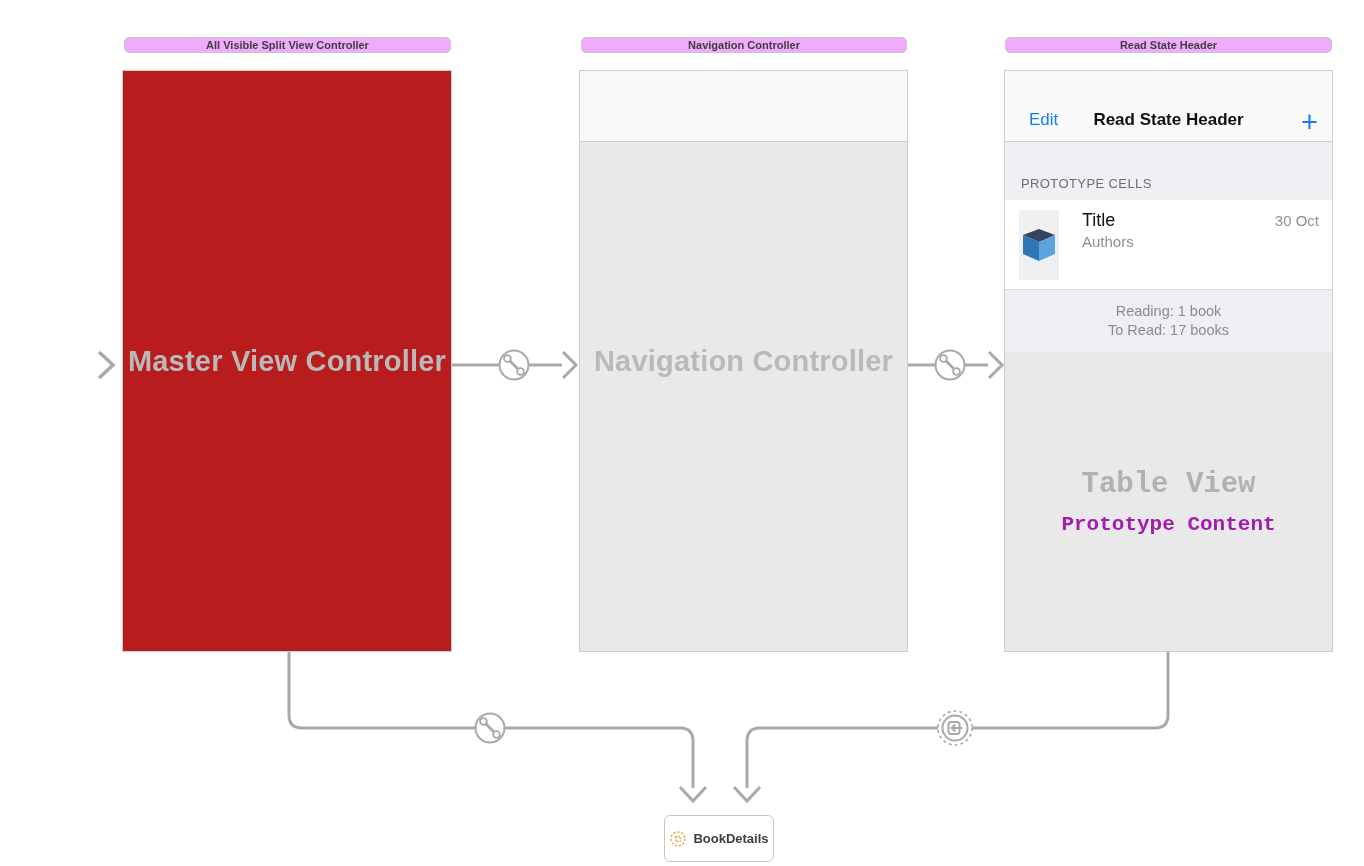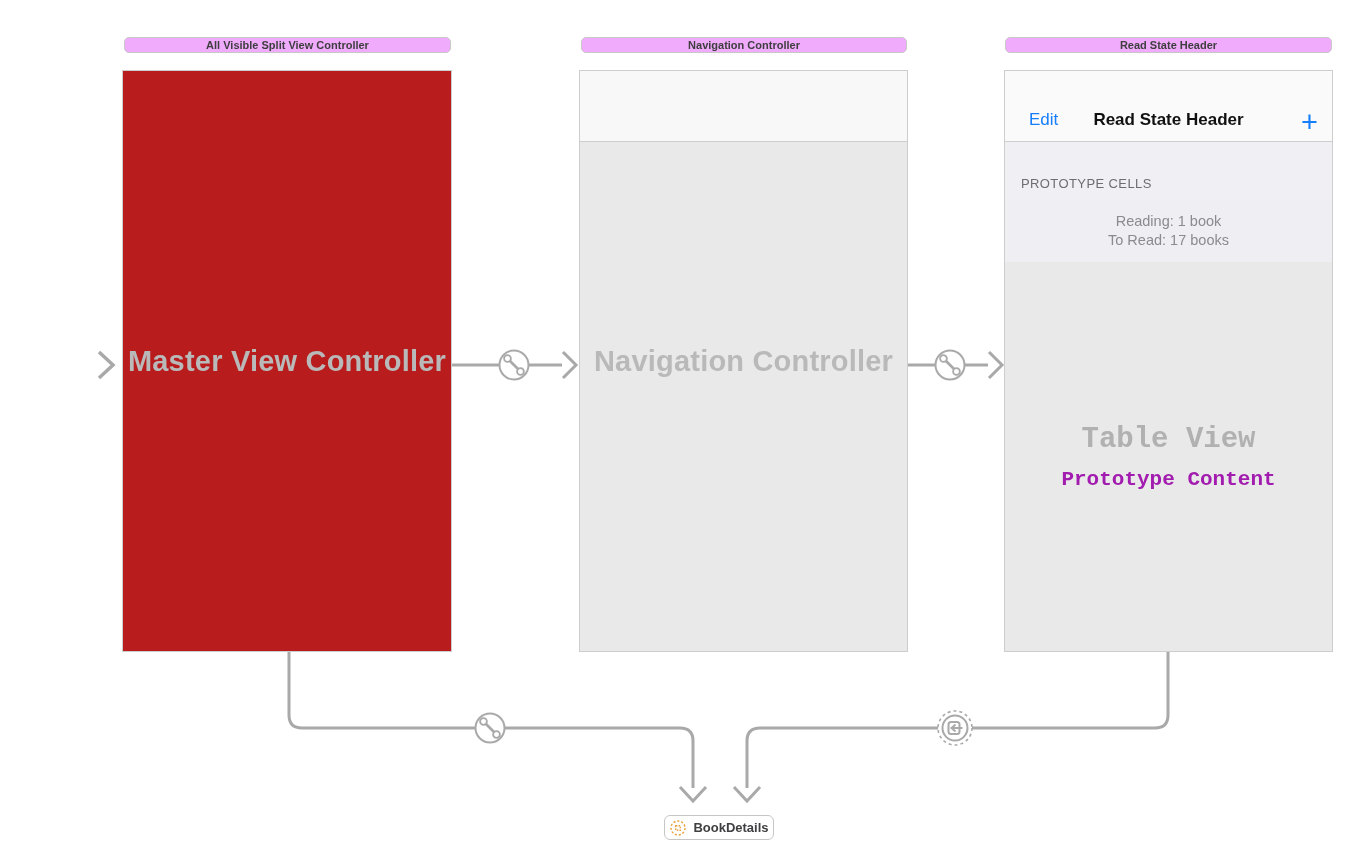--- a/index.html
+++ b/index.html
@@ -176,21 +176,21 @@
   .rs-tv-subtitle {
     font-size: 21px;
     font-weight: bold;
     color: #a21caf;
   }
 
   
   .sb-ref {
     position: absolute;
     left: 664px; top: 815px;
-    width: 110px; height: 25px;
+    width: 110px; height: 47px;
     background: #ffffff;
     border: 1px solid #c6c6c6;
     border-radius: 6px;
     display: flex;
     align-items: center;
     justify-content: center;
     gap: 6px;
     z-index: 2;
   }
   .sb-ref-label {
@@ -278,20 +278,32 @@
 
   <div class="scene scene-read">
     <div class="rs-navbar">
       <span class="rs-edit">Edit</span>
       <span class="rs-title">Read State Header</span>
       <span class="rs-add">+</span>
     </div>
 
     <div class="rs-section-header">PROTOTYPE CELLS</div>
 
+    <div class="rs-cell">
+      <div class="rs-thumb">
+        <svg width="36" height="34" viewBox="0 0 36 34">
+          <polygon points="2,7 18,14 34,7 18,1" fill="#33445c"></polygon>
+          <polygon points="2,7 18,14 18,33 2,26" fill="#2d77b5"></polygon>
+          <polygon points="34,7 18,14 18,33 34,26" fill="#5da3de"></polygon>
+        </svg>
+      </div>
+      <span class="rs-cell-title">Title</span>
+      <span class="rs-cell-subtitle">Authors</span>
+      <span class="rs-cell-date">30 Oct</span>
+    </div>
 
     <div class="rs-summary">
       <span>Reading: 1 book</span>
       <span>To Read: 17 books</span>
     </div>
 
     <div class="rs-tableview">
       <span class="rs-tv-title">Table View</span>
       <span class="rs-tv-subtitle">Prototype Content</span>
     </div>

